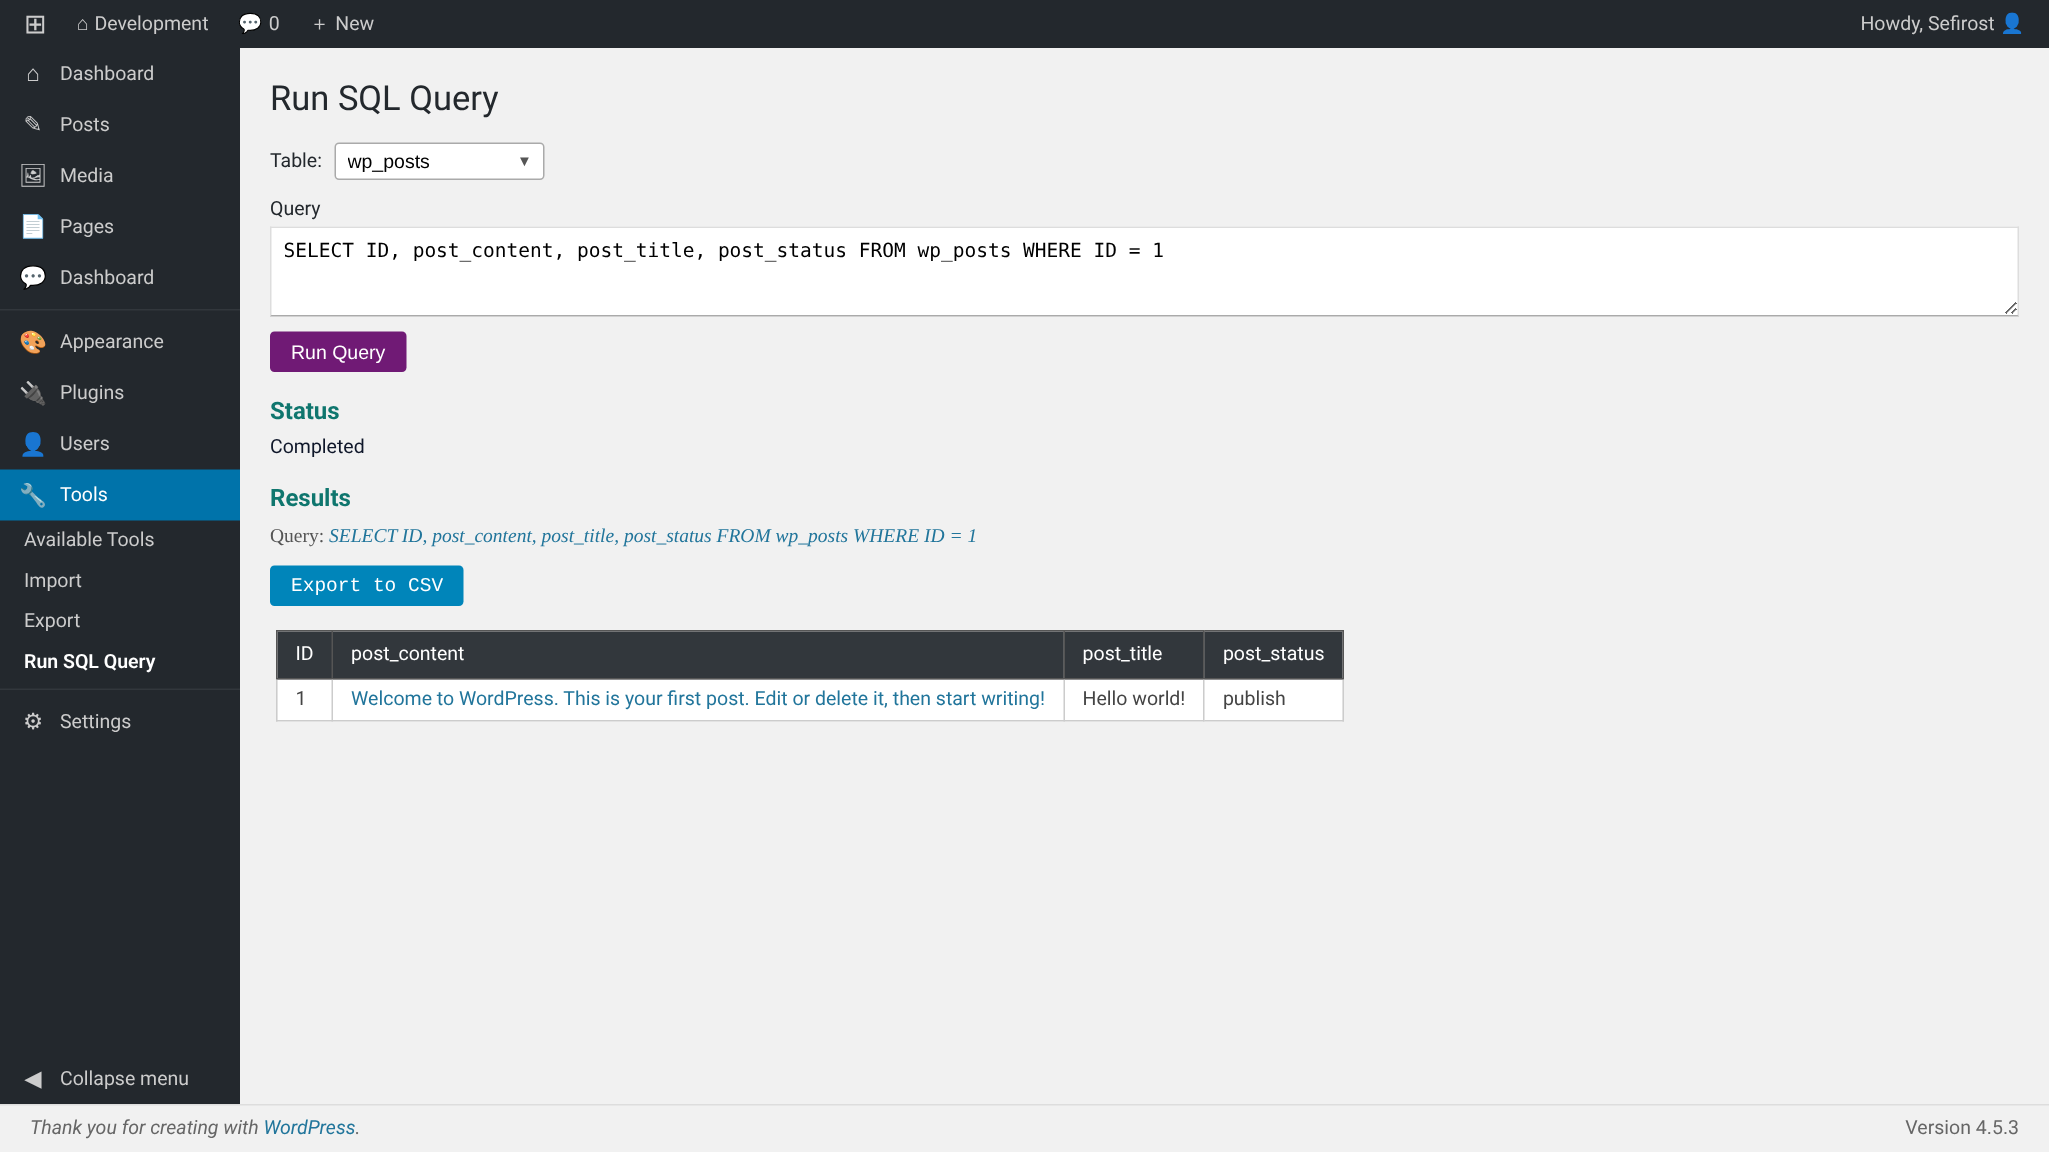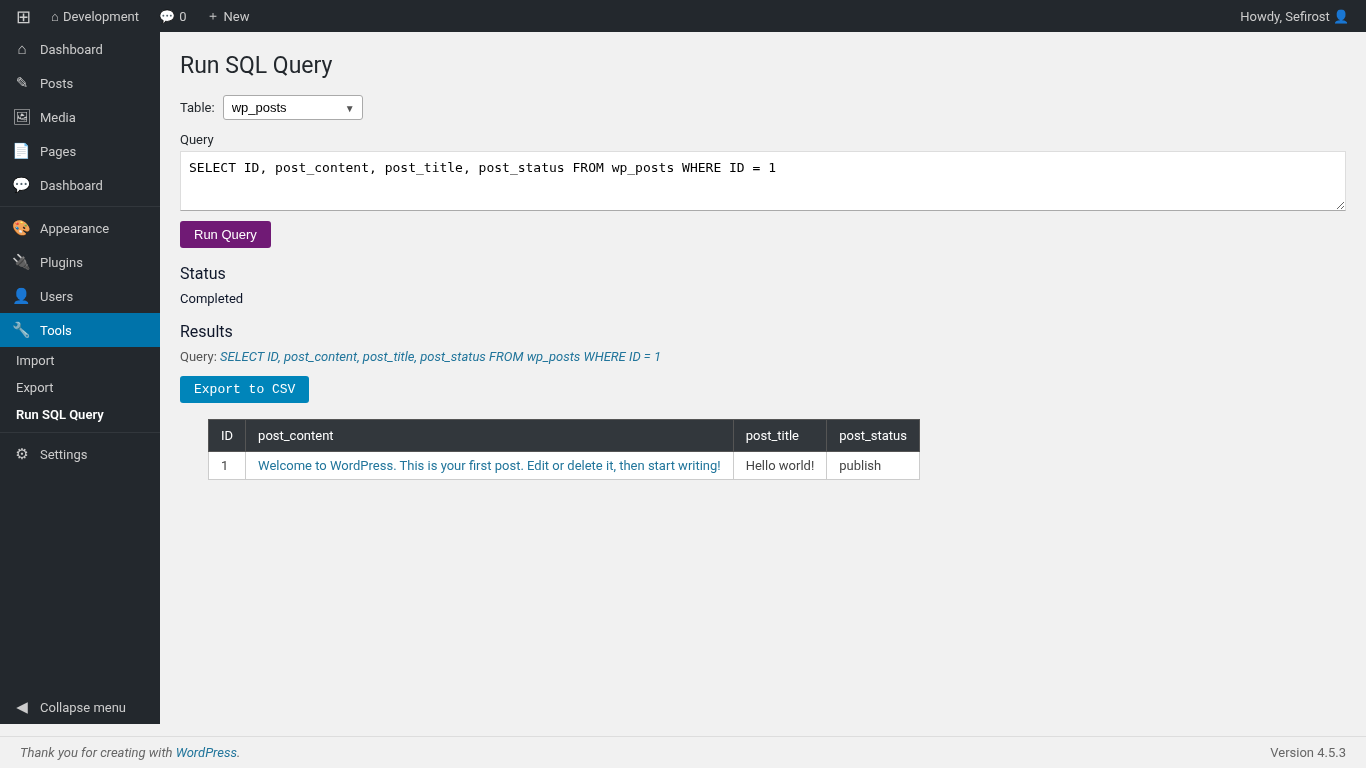--- a/index.html
+++ b/index.html
@@ -155,37 +155,38 @@
       padding: 6px 14px;
       font-size: 13px;
       cursor: pointer;
       border-radius: 3px;
       margin-top: 10px;
       margin-bottom: 16px;
     }
 
     .section-title {
       font-size: 16px;
-      font-weight: 400;
-      color: #0f172a;
+      font-weight: 700;
+      color: #0f766e;
       margin-bottom: 8px;
     }
 
     .status-completed {
       color: #0f172a;
       font-size: 13px;
       margin-bottom: 16px;
     }
 
     .results-section { margin-bottom: 16px; }
 
     .query-display {
       font-size: 13px;
       color: #555;
       margin-bottom: 12px;
+      font-family: Liberation Serif, serif;
     }
     .query-display em {
       font-style: italic;
       color: #21759b;
     }
 
     .btn-export {
       background: #0085ba;
       color: #fff;
       border: none;
@@ -194,21 +195,21 @@
       cursor: pointer;
       border-radius: 3px;
       margin-bottom: 16px;
       font-family: Liberation Mono, monospace;
     }
 
     
     .results-table {
       border-collapse: collapse;
       font-size: 13px;
-      margin-left: 28px;
+      margin-left: 4px;
     }
     .results-table th {
       background: #32373c;
       color: #fff;
       padding: 8px 12px;
       text-align: left;
       border: 1px solid #555;
       font-weight: 400;
     }
     .results-table td {
@@ -225,21 +226,20 @@
     #footer {
       background: #f1f1f1;
       border-top: 1px solid #ddd;
       padding: 8px 20px;
       display: flex;
       justify-content: space-between;
       align-items: center;
       font-size: 13px;
       color: #666;
       flex-shrink: 0;
-      margin-top: 12px;
     }
     #footer a { color: #21759b; text-decoration: none; }
     #footer em { font-style: italic; }
   </style>
 </head>
 <body>
 
 <div id="admin-bar">
   <div class="admin-bar-item">
     <span class="wp-logo">⊞</span>
@@ -296,20 +296,23 @@
       <span class="sidebar-icon">🔌</span>
       <span>Plugins</span>
     </div>
     <div class="sidebar-item">
       <span class="sidebar-icon">👤</span>
       <span>Users</span>
     </div>
     <div class="sidebar-item active">
       <span class="sidebar-icon">🔧</span>
       <span>Tools</span>
+    </div>
+    <div class="sidebar-sub">
+      <span>Available Tools</span>
     </div>
     <div class="sidebar-sub">
       <span>Import</span>
     </div>
     <div class="sidebar-sub">
       <span>Export</span>
     </div>
     <div class="sidebar-sub active">
       <span>Run SQL Query</span>
     </div>

